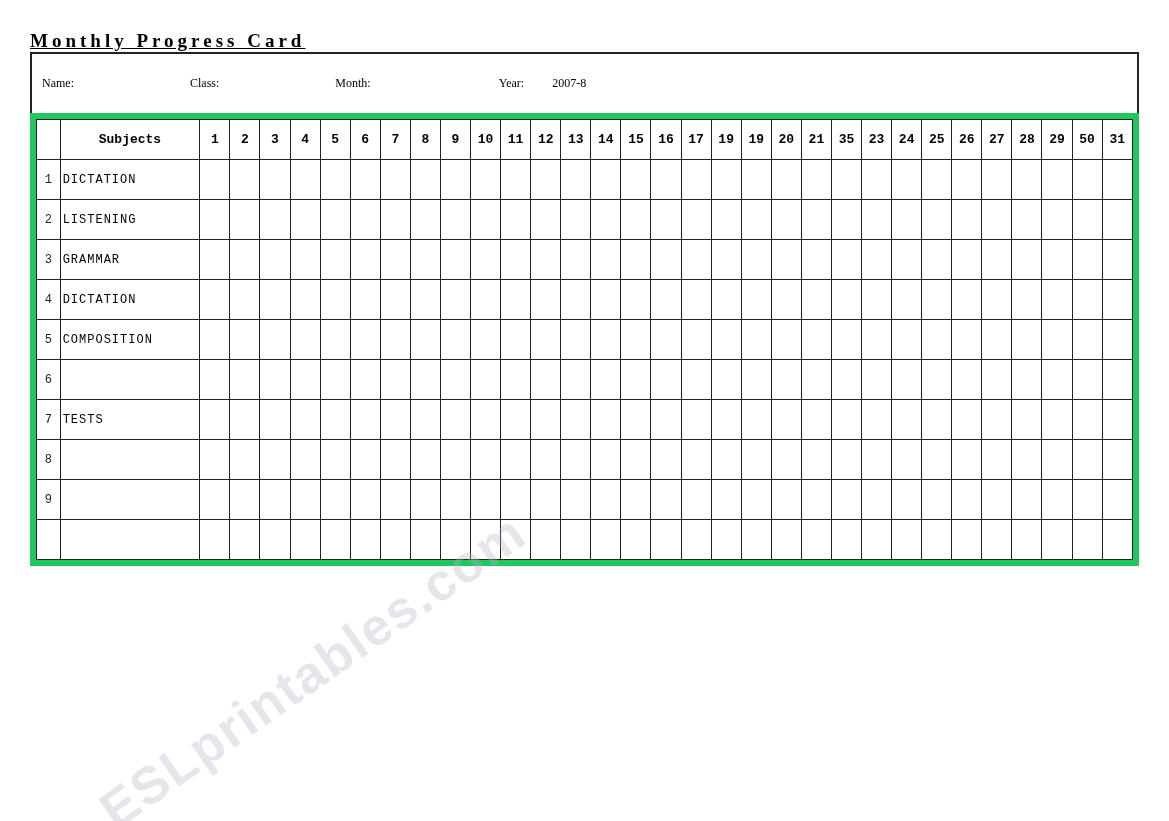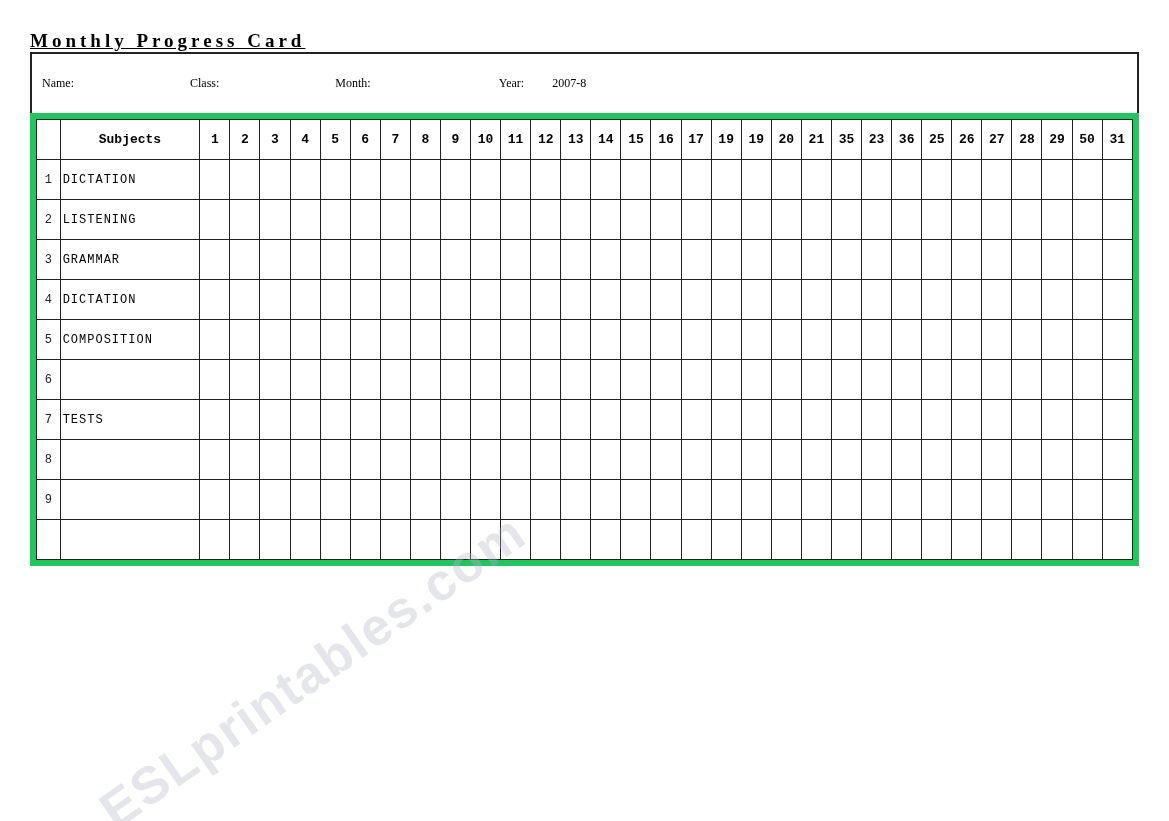--- a/index.html
+++ b/index.html
@@ -182,21 +182,21 @@
           <th>14</th>
           <th>15</th>
           <th>16</th>
           <th>17</th>
           <th>19</th>
           <th>19</th>
           <th>20</th>
           <th>21</th>
           <th>35</th>
           <th>23</th>
-          <th>36</th>
+          <th>24</th>
           <th>25</th>
           <th>26</th>
           <th>27</th>
           <th>28</th>
           <th>29</th>
           <th>50</th>
           <th>31</th>
         </tr>
       </thead>
       <tbody id="table-body">

